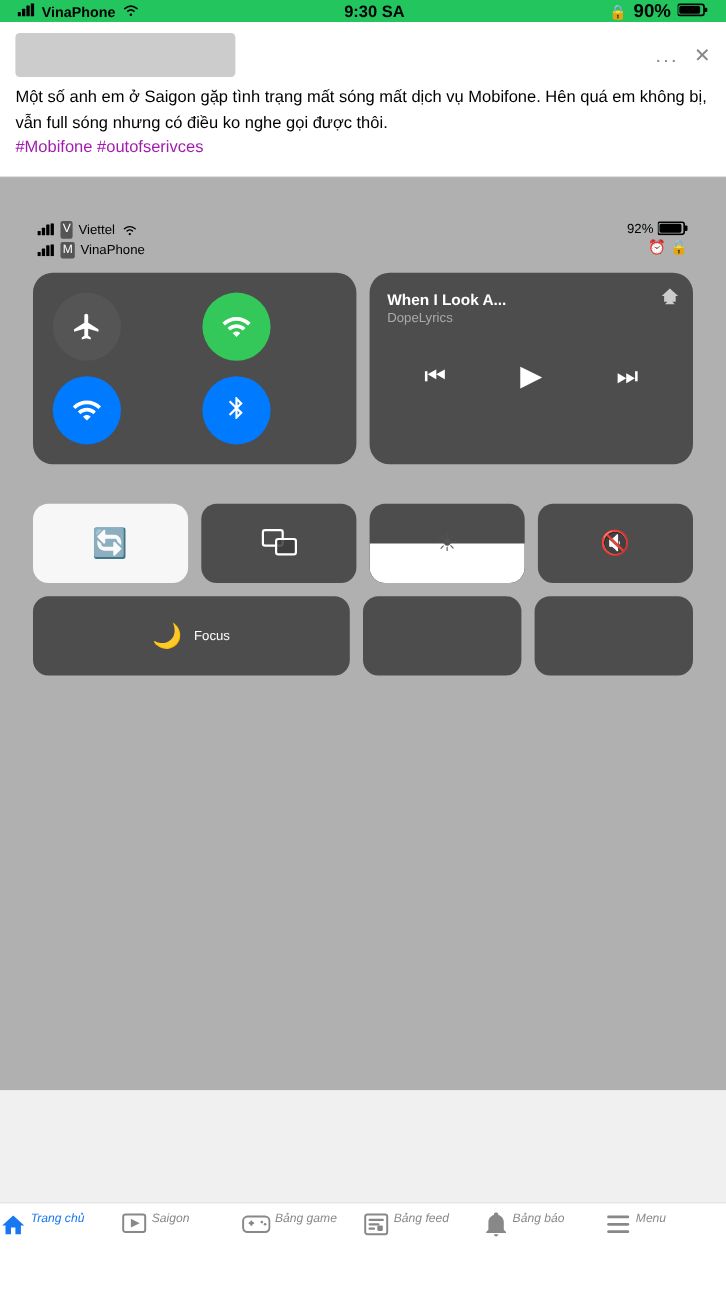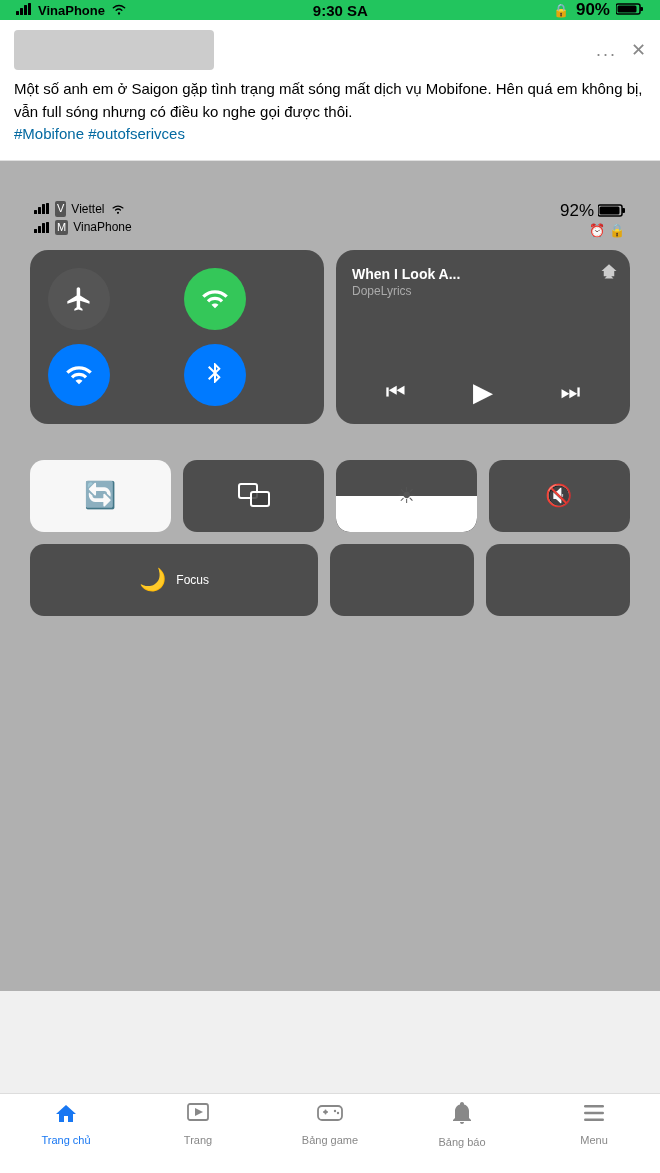--- a/index.html
+++ b/index.html
@@ -42,21 +42,21 @@
       height: 40px;
       background: #ccc;
       border-radius: 4px;
     }
     .post-actions { display: flex; align-items: center; gap: 14px; }
     .post-text {
       font-size: 15px;
       line-height: 1.5;
       color: #000;
     }
-    .hashtag { color: #0369a1; }
+    .hashtag { color: #a21caf; }
 
     
     .screenshot-container {
       background: #b0b0b0;
       padding: 40px 30px 30px;
       position: relative;
     }
 
     
     .ios-status {
@@ -103,31 +103,30 @@
     .cc-btn.blue { background: #007aff; }
 
     
     .media-panel {
       background: rgba(60,60,60,0.85);
       border-radius: 18px;
       padding: 16px;
       position: relative;
       display: flex;
       flex-direction: column;
-      justify-content: space-between;
     }
     .media-airplay {
       position: absolute;
       top: 12px;
       right: 12px;
       font-size: 14px;
       color: #ccc;
     }
     .media-track { font-size: 14px; color: #fff; font-weight: 600; margin-bottom: 2px; }
-    .media-artist { font-size: 12px; color: #aaa; margin-bottom: 4px; }
+    .media-artist { font-size: 12px; color: #aaa; margin-bottom: 30px; }
     .media-controls {
       display: flex;
       align-items: center;
       justify-content: space-around;
     }
     .media-btn { font-size: 22px; color: #fff; }
     .media-play { font-size: 26px; color: #fff; }
     .small-btn {
       background: rgba(255,255,255,0.9);
       border-radius: 14px;
@@ -187,25 +186,26 @@
       background: #fff;
       border-top: 1px solid #ddd;
       display: flex;
       height: 80px;
       align-items: flex-start;
       padding-top: 8px;
     }
     .nav-item {
       flex: 1;
       display: flex;
-      flex-direction: column;
-      align-items: center;
+      flex-direction: row;
+      align-items: flex-start;
       gap: 4px;
       font-size: 11px;
       color: #888;
+      font-style: italic;
     }
     .nav-item.active { color: #1877f2; }
     .nav-icon { font-size: 22px; }
     .nav-label { font-size: 11px; }
   </style>
 </head>
 <body>
 
 <div class="status-bar">
   <div class="status-left">
@@ -279,21 +279,21 @@
           <rect x="4" y="4" width="3" height="7" fill="#000" rx="0.5"></rect>
           <rect x="8" y="1" width="3" height="10" fill="#000" rx="0.5"></rect>
           <rect x="12" y="0" width="3" height="11" fill="#000" rx="0.5"></rect>
         </svg>
         <span style="font-size:11px;background:#555;color:#fff;border-radius:2px;padding:0 2px;">M</span>
         <span style="font-size:12px;">VinaPhone</span>
       </div>
     </div>
     <div class="ios-status-right">
       <div class="ios-status-right-top">
-        <span style="font-size:17px;">92%</span>
+        <span style="font-size:12px;">92%</span>
         <svg width="28" height="13" viewBox="0 0 28 13">
           <rect x="0" y="1" width="24" height="11" rx="2" stroke="#000" stroke-width="1.5" fill="none"></rect>
           <rect x="24" y="4" width="3" height="5" rx="1" fill="#000"></rect>
           <rect x="1.5" y="2.5" width="20" height="8" rx="1.5" fill="#000"></rect>
         </svg>
       </div>
       <div class="ios-status-right-bottom">
         <span style="font-size:13px;">⏰</span>
         <span style="font-size:13px;">🔒</span>
       </div>
@@ -388,36 +388,48 @@
     <span class="nav-label" style="color:#1877f2;">Trang chủ</span>
   </div>
 
   <div class="nav-item">
     <span class="nav-icon">
       <svg width="24" height="22" viewBox="0 0 24 22" fill="#888">
         <rect x="2" y="2" width="20" height="16" rx="2" stroke="#888" stroke-width="1.8" fill="none"></rect>
         <polygon points="9,6 9,14 17,10" fill="#888"></polygon>
       </svg>
     </span>
-    <span class="nav-label">Trang</span>
+    <span class="nav-label">Saigon</span>
   </div>
 
   <div class="nav-item">
     <span class="nav-icon">
       <svg width="26" height="22" viewBox="0 0 26 22" fill="#888">
         <rect x="1" y="4" width="24" height="14" rx="4" stroke="#888" stroke-width="1.8" fill="none"></rect>
         <rect x="6" y="9" width="5" height="2" rx="1" fill="#888"></rect>
         <rect x="7.5" y="7.5" width="2" height="5" rx="1" fill="#888"></rect>
         <circle cx="18" cy="9" r="1.2" fill="#888"></circle>
         <circle cx="21" cy="11" r="1.2" fill="#888"></circle>
       </svg>
     </span>
     <span class="nav-label">Bảng game</span>
   </div>
 
+  <div class="nav-item">
+    <span class="nav-icon">
+      <svg width="24" height="22" viewBox="0 0 24 22" fill="#888">
+        <rect x="2" y="2" width="20" height="18" rx="2" stroke="#888" stroke-width="1.8" fill="none"></rect>
+        <rect x="5" y="6" width="14" height="2" rx="1" fill="#888"></rect>
+        <rect x="5" y="10" width="10" height="2" rx="1" fill="#888"></rect>
+        <rect x="5" y="14" width="6" height="2" rx="1" fill="#888"></rect>
+        <rect x="13" y="12" width="5" height="5" rx="1" fill="#888"></rect>
+      </svg>
+    </span>
+    <span class="nav-label">Bảng feed</span>
+  </div>
 
   <div class="nav-item">
     <span class="nav-icon">
       <svg width="22" height="24" viewBox="0 0 22 24" fill="#888">
         <path d="M11 0C9.9 0 9 .9 9 2c0 .17.02.33.05.49C6.19 3.09 4 5.8 4 9v7l-2 2v1h18v-1l-2-2V9c0-3.2-2.19-5.91-5.05-6.51C12.98 2.33 13 2.17 13 2c0-1.1-.9-2-2-2zm0 22c1.1 0 2-.9 2-2H9c0 1.1.9 2 2 2z"></path>
       </svg>
     </span>
     <span class="nav-label">Bảng báo</span>
   </div>
 

